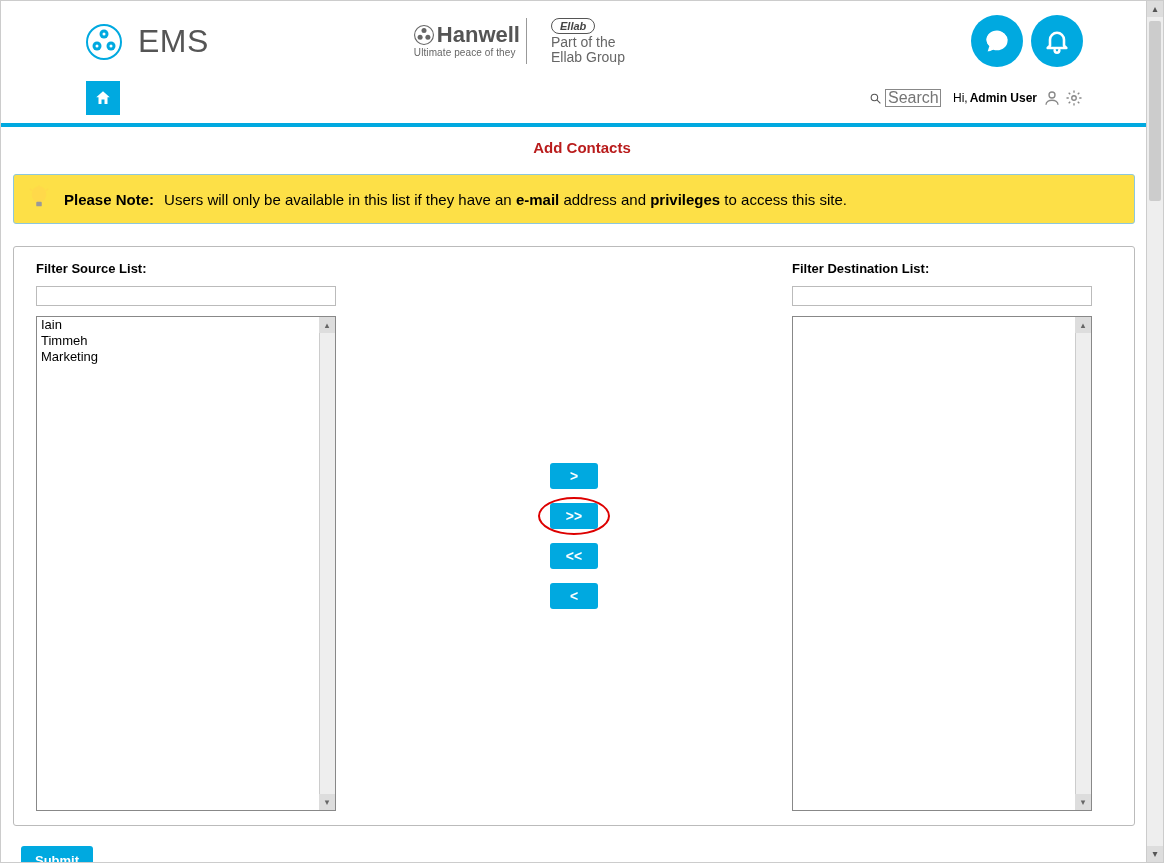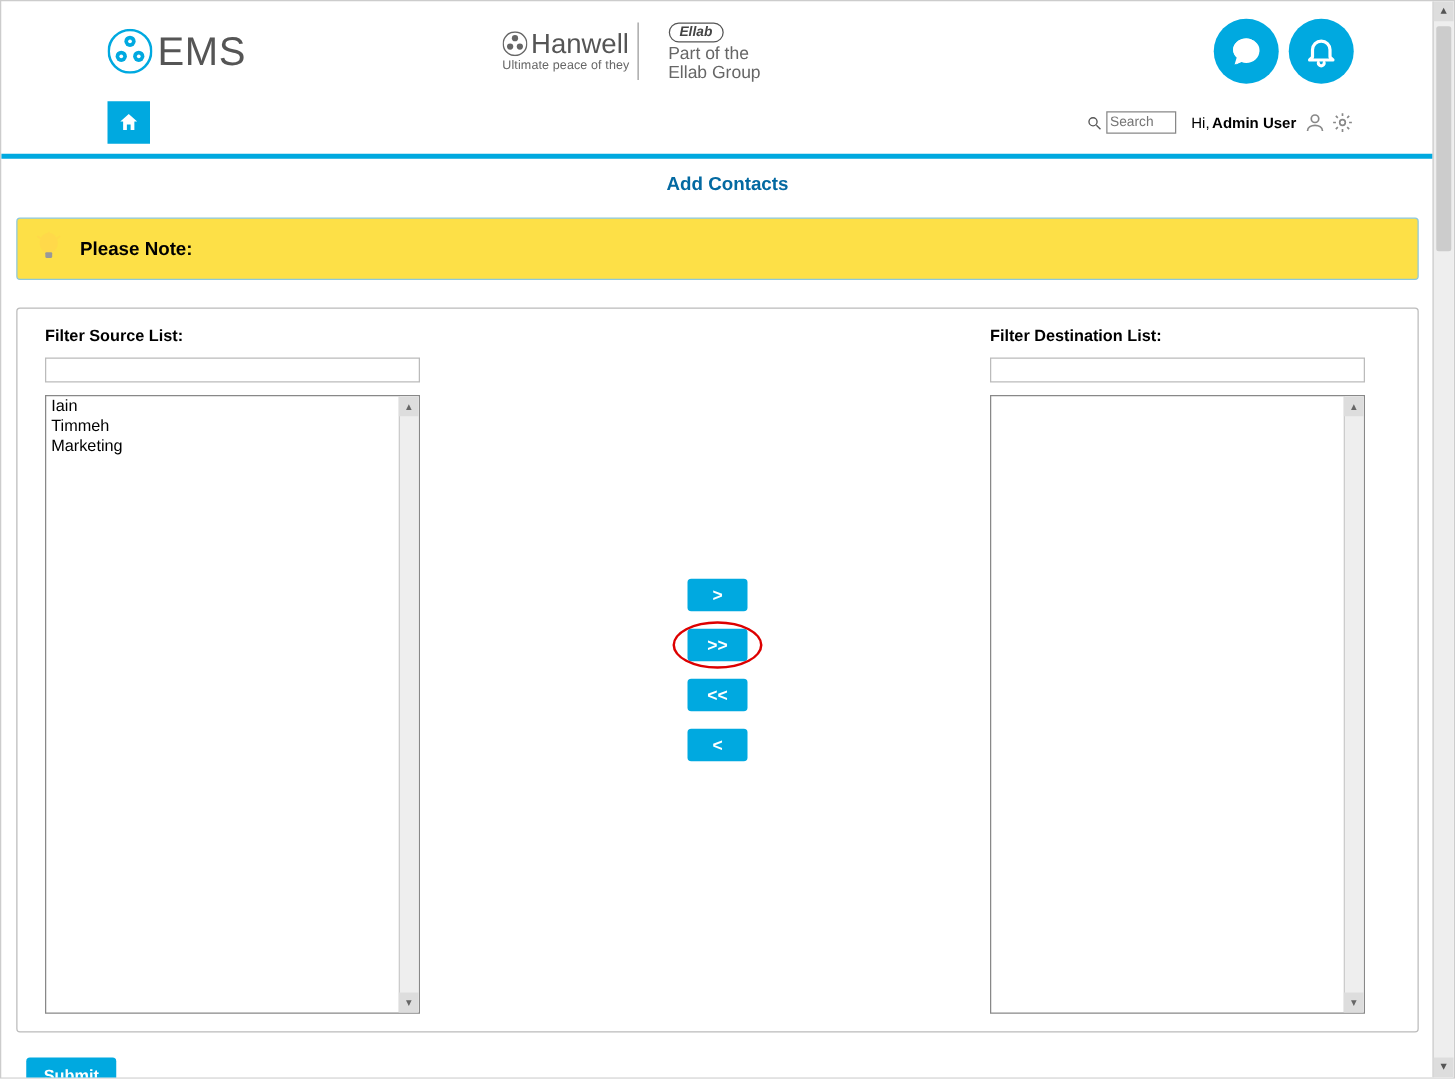--- a/index.html
+++ b/index.html
@@ -6,49 +6,49 @@
     body { font-family: Arial, Helvetica, sans-serif; font-size: 13px; background: #fff; color: #000; }
     .viewport { width: 1164px; height: 863px; position: relative; border: 1px solid #ccc; overflow: hidden; }
     .viewport::after { content: ''; position: absolute; top: 0; right: 0; bottom: 0; width: 16px; background: #eee; border-left: 1px solid #ccc; }
     .scroll-thumb { position: absolute; top: 20px; right: 2px; width: 12px; height: 180px; background: #ccc; border-radius: 2px; z-index: 5; }
     .scroll-btn-up, .scroll-btn-down { position: absolute; right: 0; width: 16px; height: 16px; background: #ddd; font-size: 10px; text-align: center; line-height: 16px; color: #555; z-index: 6; }
     .scroll-btn-up { top: 0; }
     .scroll-btn-down { bottom: 0; }
 
     
     .header-top { display: flex; align-items: center; height: 70px; padding: 10px 80px 0 85px; }
-    .logo-ems { display: flex; align-items: center; gap: 4px; }
+    .logo-ems { display: flex; align-items: flex-end; gap: 16px; }
     .logo-ems svg { width: 36px; height: 36px; }
     .logo-ems-text { font-size: 32px; font-weight: 300; color: #555; letter-spacing: 0.5px; }
     .logo-hanwell { margin-left: 205px; display: flex; align-items: flex-start; }
     .hanwell-block { display: flex; align-items: center; }
     .hanwell-main { display: flex; flex-direction: column; }
-    .hanwell-name { font-size: 22px; font-weight: 400; color: #555; line-height: 1; display: flex; align-items: center; }
+    .hanwell-name { font-size: 22px; font-weight: 700; color: #555; line-height: 1; display: flex; align-items: center; }
     .hanwell-name svg { width: 20px; height: 20px; margin-right: 3px; }
     .hanwell-tag { font-size: 10px; color: #666; letter-spacing: 0.1px; margin-top: 1px; }
     .ellab-box { border-left: 1px solid #999; margin-left: 6px; padding-left: 24px; display: flex; flex-direction: column; align-items: flex-start; }
     .ellab-oval { border: 1px solid #555; border-radius: 10px; padding: 1px 8px; font-size: 11px; font-style: italic; font-weight: 600; color: #444; }
     .ellab-sub { font-size: 14px; color: #666; margin-top: 1px; line-height: 1; }
     .hdr-spacer { flex: 1; }
     .hdr-icons { display: flex; gap: 8px; }
     .circle-btn { width: 52px; height: 52px; border-radius: 50%; background: #00a9e0; display: flex; align-items: center; justify-content: center; cursor: pointer; }
 
     
     .header-sub { display: flex; align-items: center; padding: 10px 80px 8px 85px; }
     .home-btn { width: 34px; height: 34px; background: #00a9e0; display: flex; align-items: center; justify-content: center; cursor: pointer; }
     .sub-spacer { flex: 1; }
     .search-wrap { display: flex; align-items: center; gap: 3px; margin-right: 12px; }
-    .search-input { width: 56px; height: 18px; border: 1px solid #888; font-size: 11px; padding: 0 2px; font-family: inherit; }
+    .search-input { width: 56px; height: 18px; border: 1px solid #888; font-size: 16px; padding: 0 2px; font-family: inherit; }
     .greeting { font-size: 12px; margin-right: 2px; }
     .username { font-size: 12px; font-weight: 700; margin-right: 6px; }
     .small-icon { width: 18px; height: 18px; cursor: pointer; }
 
     .hr { height: 4px; background: #00a9e0; width: calc(100% - 16px); }
 
-    .page-title { text-align: center; color: #0369a1; font-size: 15px; font-weight: 700; padding: 12px 0 18px; }
+    .page-title { text-align: center; color: #b91c1c; font-size: 15px; font-weight: 700; padding: 12px 0 18px; }
 
     .note-bar { margin: 0 12px 0 12px; background: #fde047; border: 1px solid #8cc7dd; border-radius: 3px; padding: 10px 14px; display: flex; align-items: center; font-size: 15px; width: calc(100% - 40px); }
     .bulb { margin-right: 14px; }
     .note-bold { font-weight: 700; margin-right: 10px; }
 
     .panel { margin: 22px 12px 0 12px; border: 1px solid #bbb; border-radius: 3px; padding: 14px 22px 14px 22px; width: calc(100% - 40px); }
     .dual { display: flex; align-items: stretch; }
     .col { display: flex; flex-direction: column; }
     .col-left { width: 320px; }
     .col-mid { flex: 1; display: flex; flex-direction: column; align-items: center; justify-content: center; gap: 14px; }
@@ -160,20 +160,23 @@
 
   <div class="note-bar">
     <svg class="bulb" width="22" height="28" viewBox="0 0 24 30">
       <ellipse cx="12" cy="10" rx="8" ry="9" fill="#ffd94a"></ellipse>
       <rect x="9" y="18" width="6" height="5" fill="#999" rx="1"></rect>
       <line x1="2" y1="4" x2="5" y2="6" stroke="#ffd94a" stroke-width="1.5"></line>
       <line x1="22" y1="4" x2="19" y2="6" stroke="#ffd94a" stroke-width="1.5"></line>
       <line x1="12" y1="0" x2="12" y2="2" stroke="#ffd94a" stroke-width="1.5"></line>
     </svg>
     <span class="note-bold">Please Note:</span>
+    <span>
+      <span>Users will only be available in this list if they have an </span><b>e-mail</b><span> address and </span><b>privileges</b><span> to access this site.</span>
+    </span>
   </div>
 
   <div class="panel">
     <div class="dual">
 
       <div class="col col-left">
         <div class="filter-label">Filter Source List:</div>
         <input class="filter-input" style="">
         <div class="listbox" id="source-list">
             <div class="list-item">Iain</div>

